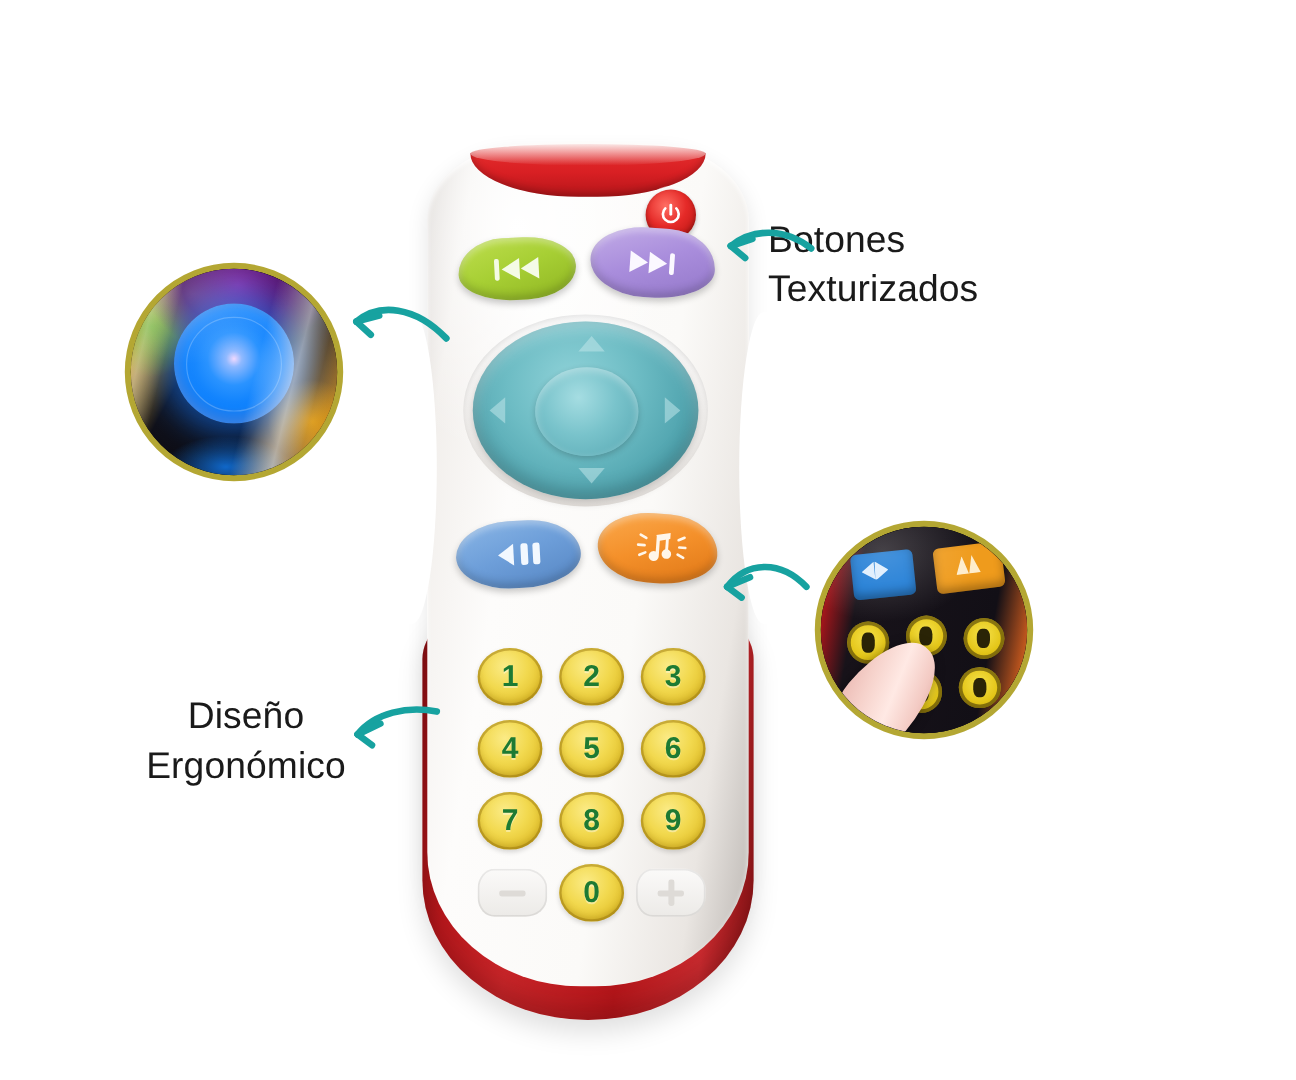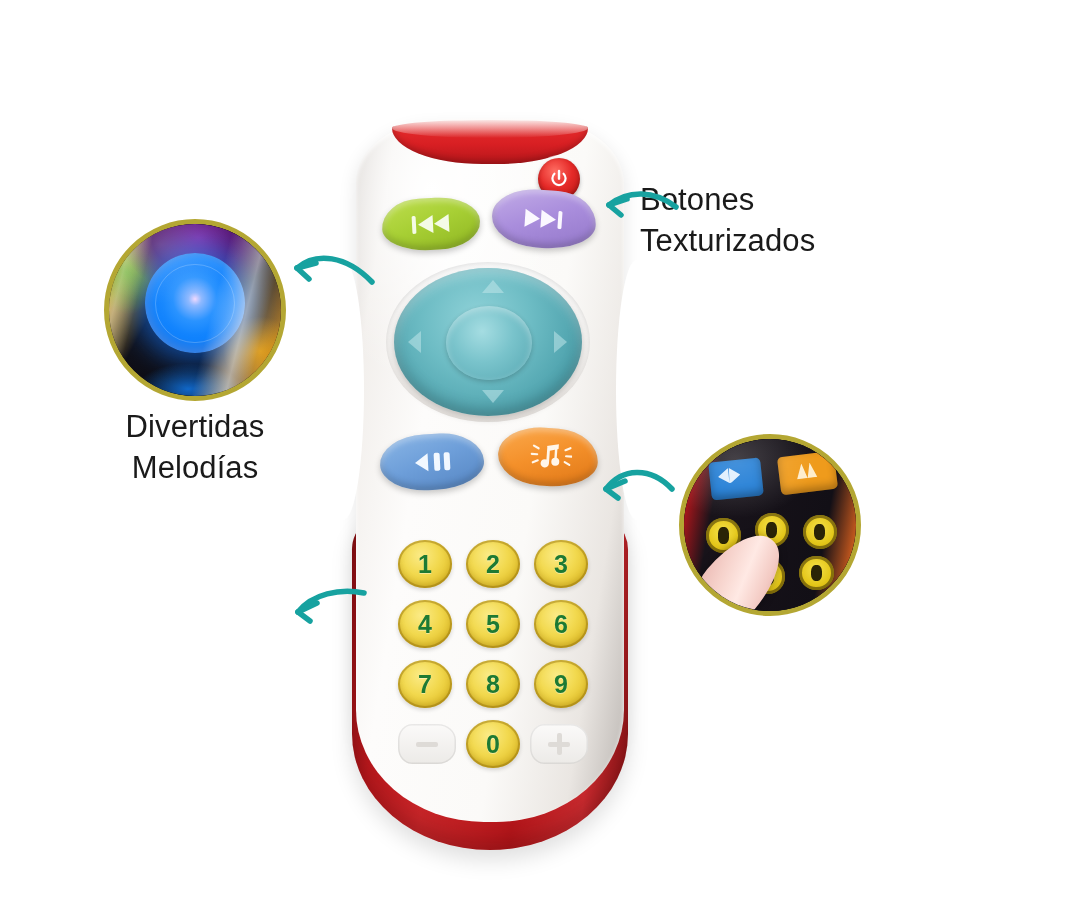--- a/index.html
+++ b/index.html
@@ -242,23 +242,23 @@
   .vol-plus-shape::after  { left:8.5px; top:0; width:5px; height:22px; }
 </style>
 </head>
 <body>
 
 <div id="stage">
 
   <div class="feature-label fl-topright">Botones
 Texturizados</div>
 
-  <div class="feature-label fl-left">Divertidas
-Melodías</div>
-
+
+  <div class="feature-label fl-bottomleft">Diseño
+Ergonómico</div>
 
 
   <div class="inset-circle inset-left">
     <div class="inset-inner">
       <div class="li-bg"></div>
       <div class="li-dial"></div>
       <div class="li-dialring"></div>
       <div class="li-glass"></div>
     </div>
     <div class="inset-gloss"></div>

